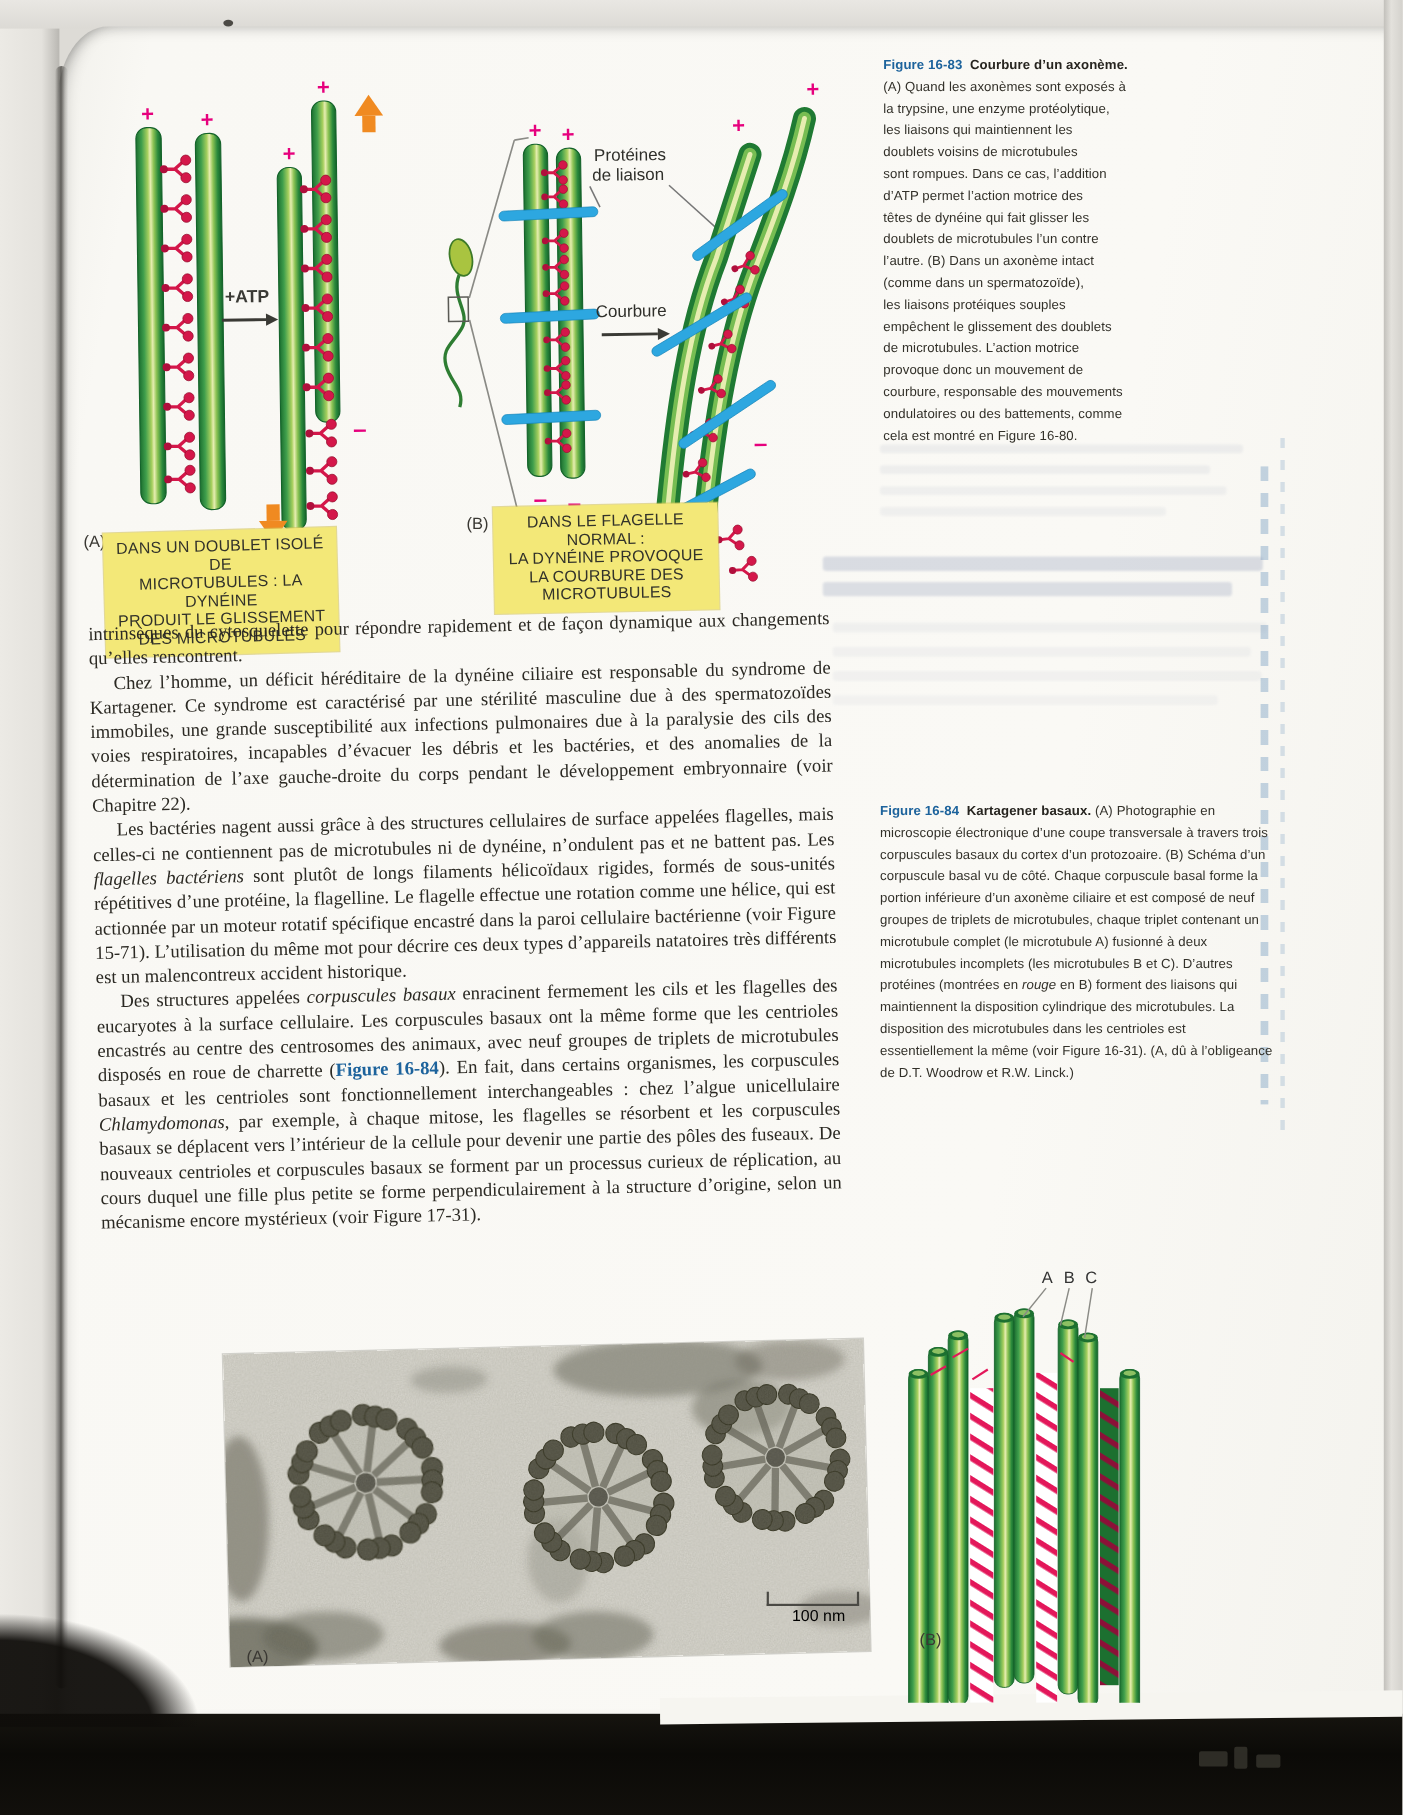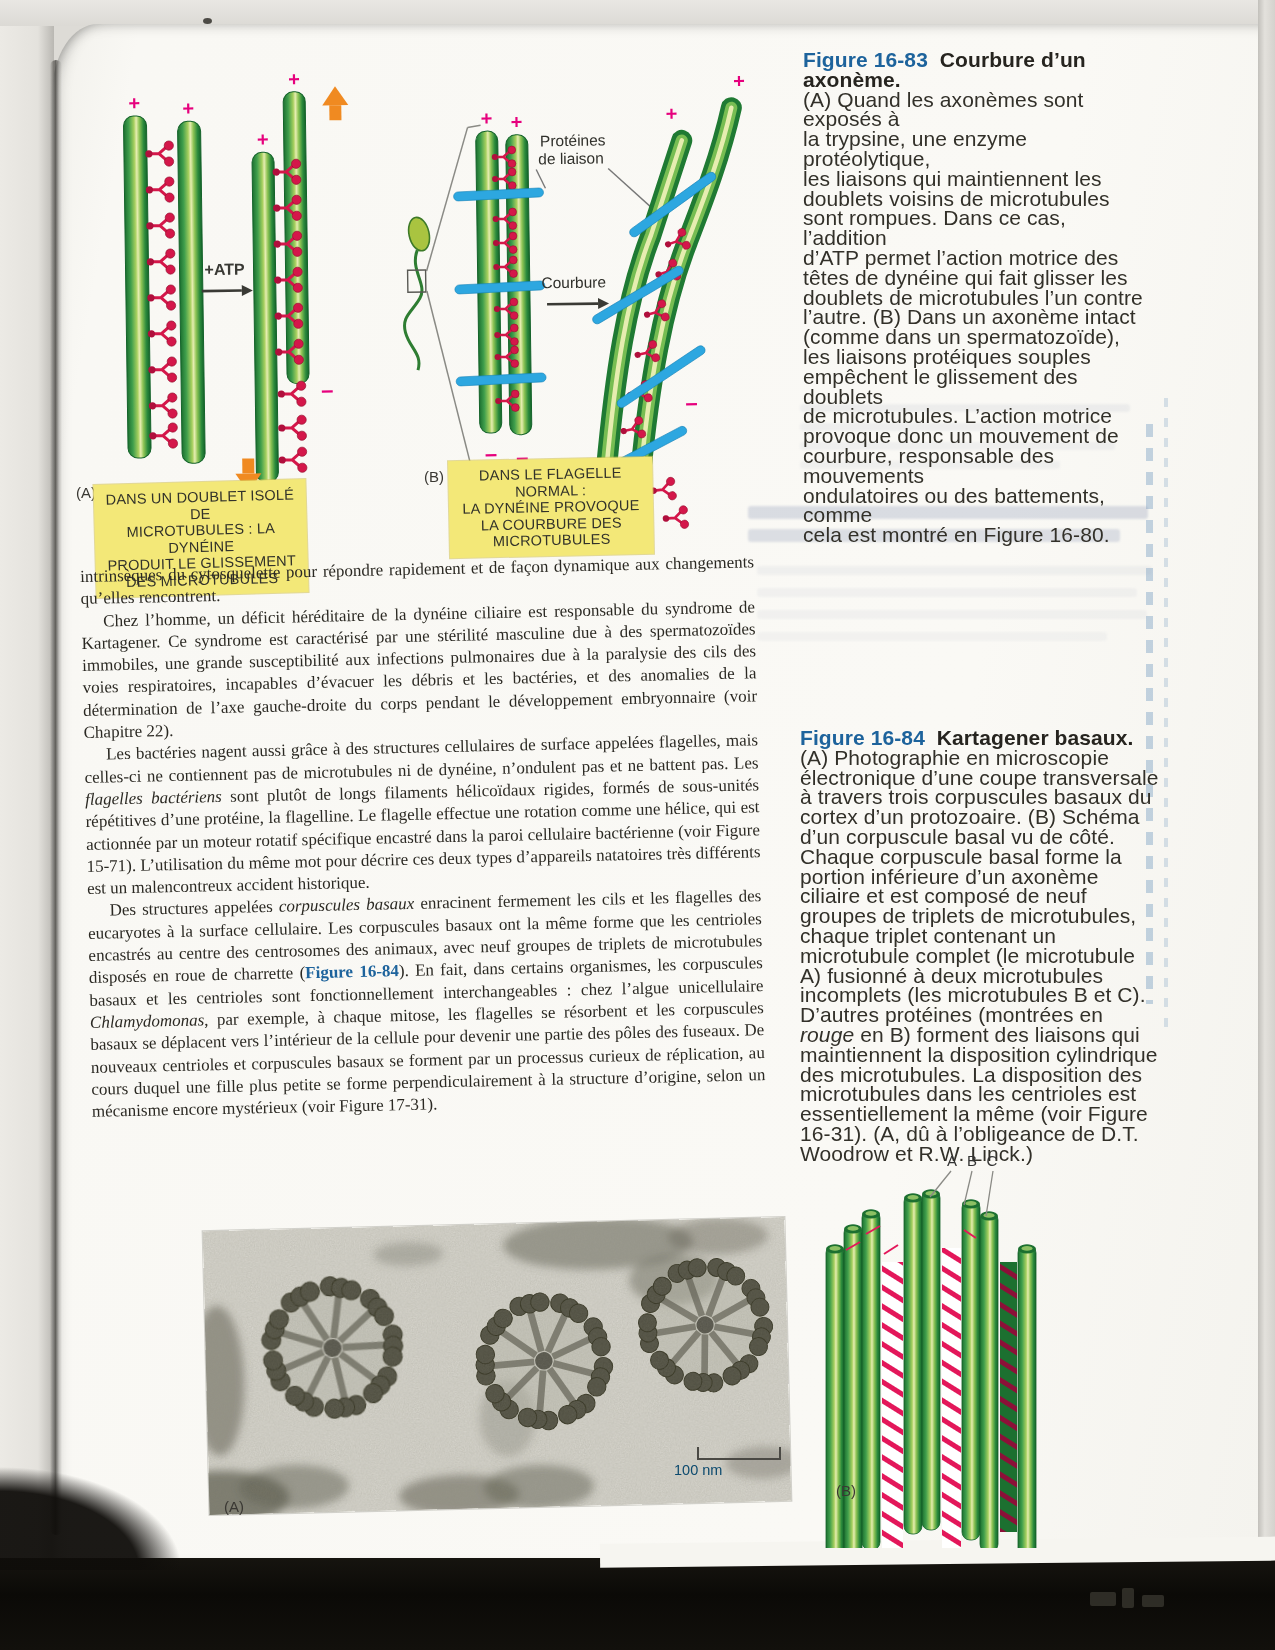--- a/index.html
+++ b/index.html
@@ -21,21 +21,21 @@
     background:linear-gradient(90deg,rgba(40,40,36,0) 0%,rgba(60,58,54,.75) 45%,rgba(90,88,84,.25) 75%,rgba(90,88,84,0) 100%);
     border-radius:6px;}
   #top-strip{left:0;top:0;width:1275px;height:26px;background:linear-gradient(180deg,#e9e7e3,#dcdad5);}
   #right-strip{left:1258px;top:0;width:17px;height:1650px;background:linear-gradient(90deg,#c2c0bb,#e3e1dc 40%,#d4d2cd);}
   #black-band{left:0;top:1558px;width:1275px;height:92px;background:linear-gradient(180deg,#16140f,#0b0a07 40%,#12100c);}
   #band-sliver{left:600px;top:1540px;width:700px;height:24px;background:#f6f5f0;transform:rotate(-.6deg);}
   #corner-dark{left:0;top:1460px;width:210px;height:110px;
     background:radial-gradient(120% 130% at 0% 100%, rgba(15,13,10,.95) 0 55%, rgba(15,13,10,0) 72%);}
   .speck{background:#4c4a45;border-radius:50%;}
   
-  .cap{color:#323029;font-size:21px;line-height:19.8px;letter-spacing:.1px;}
+  .cap{color:#323029;font-size:12px;line-height:19.8px;letter-spacing:.1px;}
   .cap .figlab{color:#1d639c;font-weight:bold;}
   .cap .figtitle{font-weight:bold;color:#26241f;}
   .prelines{white-space:pre-line;}
   #fig83-caption{left:803px;top:50px;width:345px;}
   #fig84-caption{left:800px;top:728px;width:360px;}
   #body-text{
     left:80px;top:566px;width:674px;
     font-family:"Liberation Serif",serif;font-size:17px;line-height:22.3px;
     color:#2b2923;text-align:justify;transform:rotate(-1.25deg);transform-origin:0 0;
   }
@@ -58,21 +58,21 @@
   #blue-bleed2{left:1164px;top:398px;width:4px;height:640px;filter:blur(.7px);opacity:.4;
     background:repeating-linear-gradient(180deg,rgba(27,94,158,.4) 0 9px,rgba(27,94,158,0) 9px 20px);}
   .smudge{background:#35332c;border-radius:2px;opacity:.85;filter:blur(.4px);}
   
   #fig83-art{left:70px;top:58px;transform:rotate(-.8deg);}
   #fig84b-art{left:818px;top:1150px;}
   #em-photo{left:206px;top:1224px;transform:rotate(-1.4deg);box-shadow:0 0 0 1px rgba(90,90,80,.25);}
   #em-a-label{left:224px;top:1498px;}
   #fig84-b-label{left:836px;top:1482px;}
   #scalebar{left:697px;top:1447px;width:80px;height:11px;border-left:2px solid #4a4944;border-right:2px solid #4a4944;border-bottom:2px solid #4a4944;}
-  #scalebar-label{left:674px;top:1462px;font-size:14.5px;color:#0c4a6e;}
+  #scalebar-label{left:720px;top:1462px;font-size:14.5px;color:#000000;}
   svg text{font-family:"Liberation Sans",sans-serif;}
 </style>
 </head>
 <body>
 
 <div class="abs" id="left-margin"></div>
 <div class="abs" id="top-strip"></div>
 <div class="abs" id="page"></div>
 <div class="abs" id="gutter-line"></div>
 <div class="abs" id="right-strip"></div>

